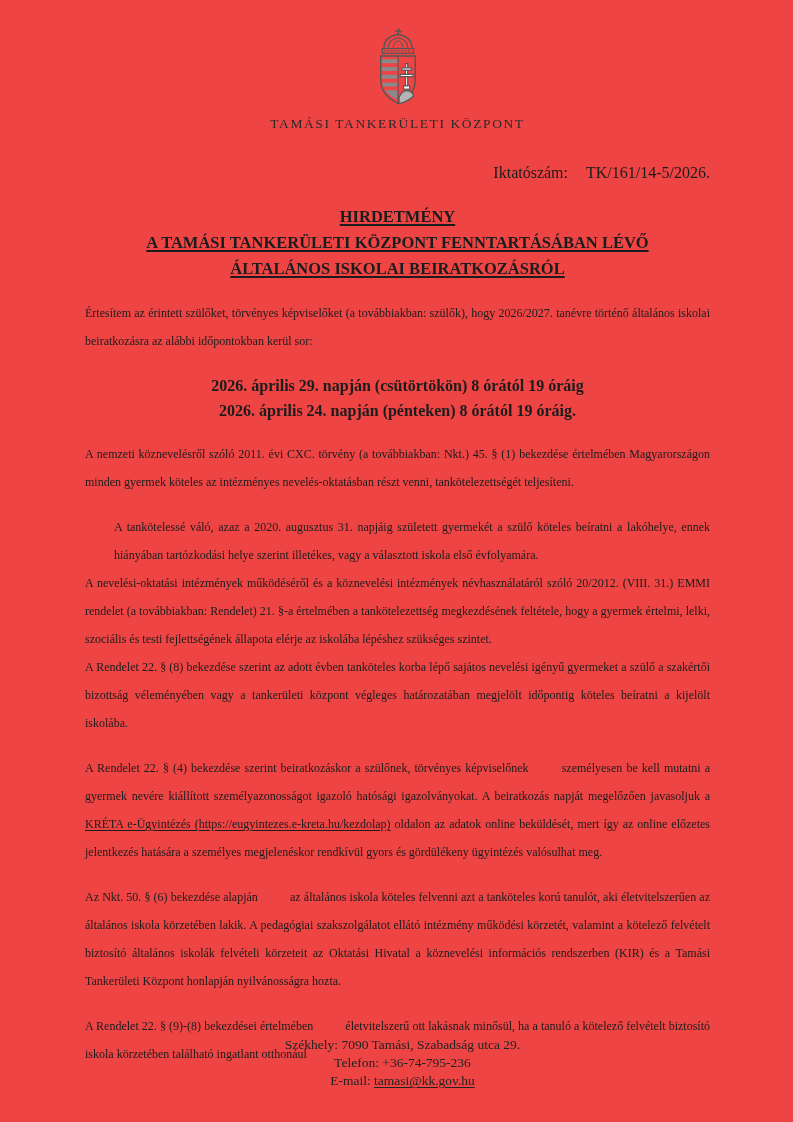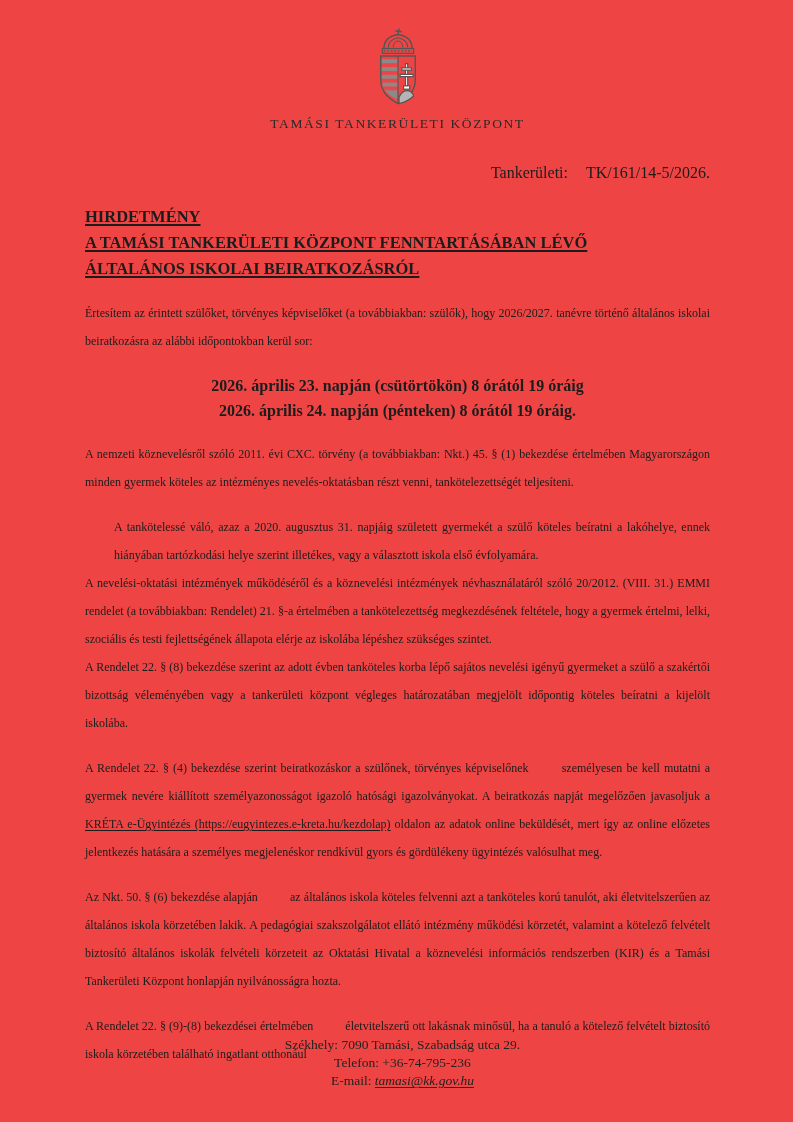--- a/index.html
+++ b/index.html
@@ -23,20 +23,21 @@
     color:#2a2a2a;
     margin:2px 0 0 0;
   }
   .registry-line{
     text-align:right;
     font-size:16px;
     margin-top:32px;
   }
   .registry-line .reg-label{margin-right:18px;}
   .doc-title{
+    text-align:center;
     font-weight:bold;
     font-size:16.5px;
     line-height:26px;
     margin-top:22px;
   }
   .doc-title span{text-decoration:underline;text-decoration-thickness:1.5px;text-underline-offset:2px;}
   .para{
     font-size:12px;
     line-height:28px;
     text-align:justify;
@@ -58,21 +59,21 @@
   }
   .footer{
     position:absolute;
     left:12px;right:0;
     bottom:32px;
     text-align:center;
     font-size:13.5px;
     line-height:18px;
     color:#222;
   }
-  .footer .email-link{text-decoration:underline;text-underline-offset:2px;color:#222;font-style:italic;}
+  .footer .email-link{text-decoration:underline;text-underline-offset:2px;color:#222;}
 </style>
 </head>
 <body>
 
 <div class="page">
 
   <div class="crest-wrap">
     <span>
       <svg width="70" height="82" viewBox="0 0 64 76" aria-hidden="true">
         <g fill="none" stroke="#555" stroke-width="1.3">
@@ -105,33 +106,33 @@
           <path d="M39 53.5 V33 h2 V53.5 z"></path>
           <path d="M35.5 37 h9 v2 h-9 z"></path>
           <path d="M34 43 h12 v2 h-12 z"></path>
         </g>
       </svg>
     </span>
     <div class="org-name">TAMÁSI TANKERÜLETI KÖZPONT</div>
   </div>
 
   <div class="registry-line">
-    <span class="reg-label">Tankerületi:</span><span>TK/161/14-5/2026.</span>
+    <span class="reg-label">Iktatószám:</span><span>TK/161/14-5/2026.</span>
   </div>
 
   <div class="doc-title">
     <div><span>HIRDETMÉNY</span></div>
     <div><span>A TAMÁSI TANKERÜLETI KÖZPONT FENNTARTÁSÁBAN LÉVŐ</span></div>
     <div><span>ÁLTALÁNOS ISKOLAI BEIRATKOZÁSRÓL</span></div>
   </div>
 
   <p class="para mt-p">Értesítem az érintett szülőket, törvényes képviselőket (a továbbiakban: szülők), hogy 2026/2027. tanévre történő általános iskolai beiratkozásra az alábbi időpontokban kerül sor:</p>
 
   <div class="dates-block">
-    <div>2026. április 23. napján (csütörtökön) 8 órától 19 óráig</div>
+    <div>2026. április 29. napján (csütörtökön) 8 órától 19 óráig</div>
     <div>2026. április 24. napján (pénteken) 8 órától 19 óráig.</div>
   </div>
 
   <p class="para mt-p">A nemzeti köznevelésről szóló 2011. évi CXC. törvény (a továbbiakban: Nkt.) 45. § (1) bekezdése értelmében Magyarországon minden gyermek köteles az intézményes nevelés-oktatásban részt venni, tankötelezettségét teljesíteni.</p>
 
   <p class="para mt-p bold">A tankötelessé váló, azaz a 2020. augusztus 31. napjáig született gyermekét a szülő köteles beíratni a lakóhelye, ennek hiányában tartózkodási helye szerint illetékes, vagy a választott iskola első évfolyamára.</p>
   <p class="para">A nevelési-oktatási intézmények működéséről és a köznevelési intézmények névhasználatáról szóló 20/2012. (VIII. 31.) EMMI rendelet (a továbbiakban: Rendelet) 21. §-a értelmében a tankötelezettség megkezdésének feltétele, hogy a gyermek értelmi, lelki, szociális és testi fejlettségének állapota elérje az iskolába lépéshez szükséges szintet.</p>
   <p class="para">A Rendelet 22. § (8) bekezdése szerint az adott évben tanköteles korba lépő sajátos nevelési igényű gyermeket a szülő a szakértői bizottság véleményében vagy a tankerületi központ végleges határozatában megjelölt időpontig köteles beíratni a kijelölt iskolába.</p>
 
   <p class="para mt-p"><span>A Rendelet 22. § (4) bekezdése szerint beiratkozáskor a szülőnek, törvényes képviselőnek </span><span class="bold">személyesen be kell mutatni a gyermek nevére kiállított személyazonosságot igazoló hatósági igazolványokat.</span><span> A beiratkozás napját megelőzően javasoljuk a </span><a class="doc-link">KRÉTA e-Ügyintézés (https://eugyintezes.e-kreta.hu/kezdolap)</a><span> oldalon az adatok online beküldését, mert így az online előzetes jelentkezés hatására a személyes megjelenéskor rendkívül gyors és gördülékeny ügyintézés valósulhat meg.</span></p>

